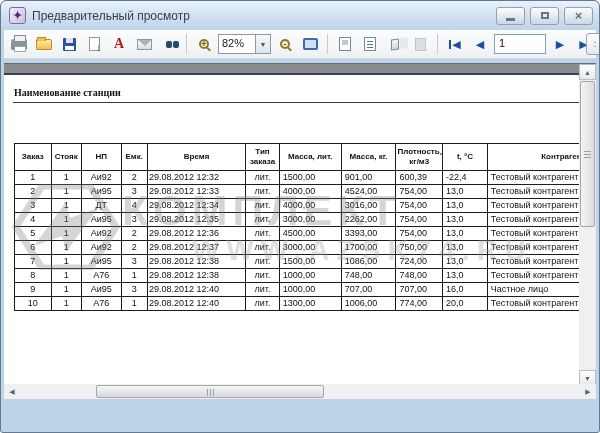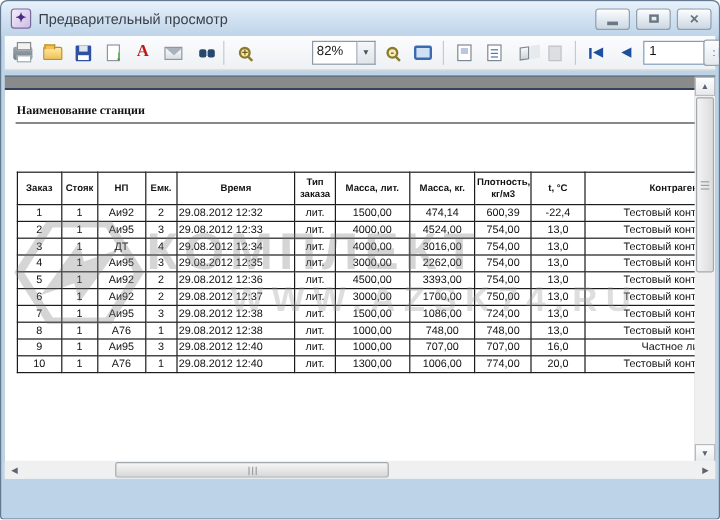--- a/index.html
+++ b/index.html
@@ -53,40 +53,40 @@
   .i-zoom::after { content:""; position:absolute; width:5px; height:2px; background:#8c7a2e; bottom:-3px; right:-4px; transform:rotate(45deg); }
   .i-fitpage { width:15px; height:12px; border:2px solid #3b6ab0; background:#cfe0f4; border-radius:2px; }
   .i-view { width:12px; height:14px; background:#fff; border:1px solid #7d8790; position:relative; }
   .i-view.lines::before { content:""; position:absolute; left:2px; right:2px; top:3px; height:1px; background:#4d74b5;
     box-shadow:0 3px 0 #4d74b5, 0 6px 0 #4d74b5; }
   .i-view.block::before { content:""; position:absolute; left:2px; right:2px; top:2px; bottom:5px; background:#b9c8dd; }
   .i-book { width:8px; height:11px; background:linear-gradient(#f7f8f9,#cfd5da); border:1px solid #7d8790; transform:skewY(-8deg); box-shadow:9px 0 0 #e7eaed; }
   .i-gray { width:11px; height:13px; background:#d3d6d9; border:1px solid #aab0b5; opacity:.7; }
   .nav { color:#1d4f9e; font-size:11px; line-height:1; display:flex; align-items:center; gap:1px; }
   .nav .bar { width:2px; height:9px; background:#1d4f9e; }
-  .combo { display:flex; flex:0 0 auto; align-items:center; height:20px;margin-left:42px; }
+  .combo { display:flex; flex:0 0 auto; align-items:center; height:20px; }
   .combo .val { width:38px; height:20px; background:#fff; border:1px solid #8b99a7; font-size:11px; padding:2px 3px; color:#222; }
   .combo .drop { width:15px; height:20px; border:1px solid #8b99a7; border-left:none;
     background:linear-gradient(#f5f7f9,#dfe5ea); font-size:7px; color:#4a5560; display:flex; align-items:center; justify-content:center; }
   .pageinput { width:52px; height:20px; background:#fff; border:1px solid #7f9db9; font-size:11px; padding:2px 4px; color:#111; flex:0 0 auto; }
   .toolbar-more { position:absolute; right:-8px; top:3px; width:18px; height:22px; border:1px solid #9aa4ae;
     border-radius:3px; background:linear-gradient(#fdfdfd,#e4e9ee); font-size:9px; color:#55606a; text-align:center; line-height:20px; }
   
   .preview { position:absolute; top:62px; left:3px; right:3px; height:323px;
     background:#8a8a8a; border-top:1px solid #5c6d7e; }
   .page { position:absolute; left:0; top:9px; right:17px; bottom:0; background:#fff;
     border-top:2px solid #35425f; overflow:hidden; }
   .station { position:absolute; left:10px; top:12px; font-size:10px; font-weight:bold; color:#111;font-family:Liberation Serif, serif; }
   .station-rule { position:absolute; left:9px; top:27px; width:800px; height:1px; background:#3a3a3a; }
   .report-title { position:absolute; left:187px; top:37px; font-size:12.5px; font-weight:bold; color:#111; white-space:nowrap; }
   .report-table { position:absolute; left:10px; top:68px; border-collapse:collapse; table-layout:fixed; width:626px; background:#fff; }
   .report-table th, .report-table td { border:1px solid #1c1c1c; overflow:hidden; }
   .report-table th { font-size:8px; font-weight:bold; height:27px; padding:0 1px; text-align:center; vertical-align:middle; line-height:1.2; color:#111; }
   .report-table td { font-size:9px; height:14px; padding:0 3px; white-space:nowrap; line-height:13px; color:#111; }
-  td.al-c { text-align:center; } td.al-l { text-align:left; padding:0 1px; } td.al-r { text-align:center; }
+  td.al-c { text-align:center; } td.al-l { text-align:left; padding:0 1px; } td.al-r { text-align:left; }
   
   .watermark { position:absolute; left:0; top:105px; width:100%; height:110px; pointer-events:none; opacity:.32; }
   .wm-logo { position:absolute; left:8px; top:4px; }
   .wm-word { position:absolute; left:118px; top:6px; font-size:43px; font-weight:bold; letter-spacing:5px; color:#7e7e7e; white-space:nowrap;text-align:center; }
   .wm-url { position:absolute; left:188px; top:54px; font-size:29px; font-weight:bold; letter-spacing:7px; color:#9b9b9b; white-space:nowrap; }
   
   .vscroll { position:absolute; right:0; top:0; width:17px; height:100%; background:#f0f0f0; }
   .sb-btn { position:absolute; left:0; width:17px; height:16px; background:linear-gradient(#fdfdfd,#e6e9ec);
     border:1px solid #b8bcc0; color:#596470; font-size:7px; display:flex; align-items:center; justify-content:center; }
   .v-up { top:0; } .v-down { bottom:0; }
@@ -239,21 +239,21 @@
           </thead>
         <tbody>
             <tr>
               <td class="al-c">1</td>
               <td class="al-c">1</td>
               <td class="al-c">Аи92</td>
               <td class="al-c">2</td>
               <td class="al-l">29.08.2012 12:32</td>
               <td class="al-c">лит.</td>
               <td class="al-r">1500,00</td>
-              <td class="al-r">474,14</td>
+              <td class="al-r">901,00</td>
               <td class="al-r">600,39</td>
               <td class="al-r">-22,4</td>
               <td class="al-r">Тестовый контрагент</td>
             </tr>
             <tr>
               <td class="al-c">2</td>
               <td class="al-c">1</td>
               <td class="al-c">Аи95</td>
               <td class="al-c">3</td>
               <td class="al-l">29.08.2012 12:33</td>

